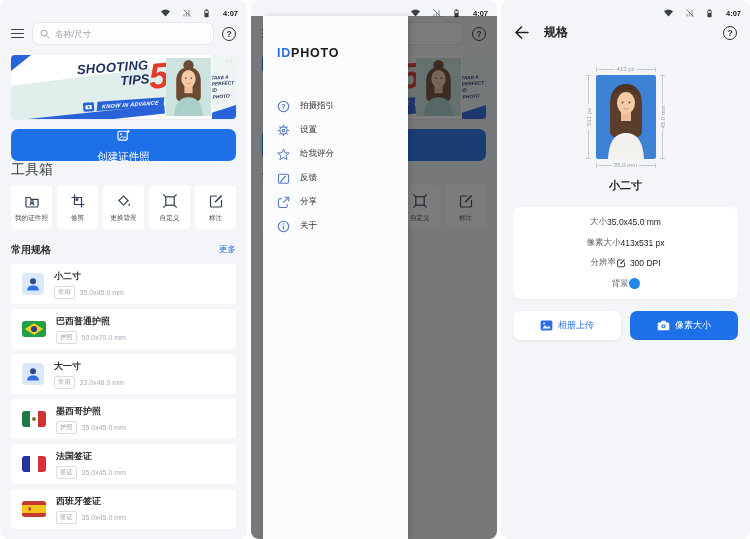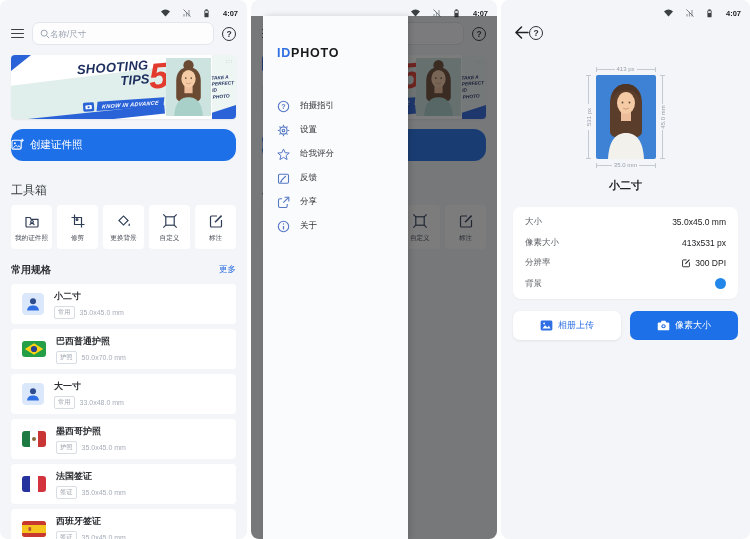--- a/index.html
+++ b/index.html
@@ -12,21 +12,21 @@
 
   
   .statusbar { height:16px; display:flex; justify-content:flex-end; align-items:center; gap:13px; padding:10px 9px 0; }
   .statusbar svg { display:block; }
   .sb-time { font-size:7.5px; color:#202124; font-weight:bold; margin-left:1px; }
 
   
   .home-header { display:flex; align-items:center; gap:8px; padding:6px 11px 4px; }
   .hamburger { width:13px; display:flex; flex-direction:column; gap:2.5px; cursor:pointer; }
   .hamburger i { height:1.6px; background:#3c4043; border-radius:1px; }
-  .search-box { flex:1; height:23px; background:#fdfdfe; border:1px solid #e3e6ec; border-radius:7px; display:flex; align-items:center; padding:0 7px; }
+  .search-box { flex:1; height:23px; background:#fdfdfe; border:1px solid #e3e6ec; border-radius:7px; display:flex; align-items:center; gap:5px; padding:0 7px; }
   .search-box input { border:none; outline:none; background:transparent; font-size:8.5px; color:#3c4043; width:100%; font-family:inherit; }
   .search-box input::placeholder { color:#9aa3af; }
   .help-circle { width:14px; height:14px; border:1.3px solid #2d3136; border-radius:50%; display:flex; align-items:center; justify-content:center; font-size:8.5px; font-weight:bold; color:#2d3136; cursor:pointer; flex:0 0 auto; }
 
   
   .banner { position:relative; height:64px; margin:6px 11px 0; background:#fff; border-radius:4px; overflow:hidden; box-shadow:0 1px 2px rgba(0,0,0,.06); cursor:pointer; }
   .b-band { position:absolute; left:-12px; top:20px; width:200px; height:44px; background:#e0efeb; transform:rotate(-7deg); }
   .b-corner { position:absolute; left:0; top:0; width:20px; height:16px; background:#2a62d8; clip-path:polygon(0 0,100% 0,0 100%); }
   .b-title { position:absolute; left:58px; top:6px; width:80px; text-align:right; font-style:italic; font-weight:bold; color:#1d2d5e; transform:rotate(-4deg); line-height:1.05; }
   .b-t1 { font-size:13px; letter-spacing:.3px; }
@@ -36,24 +36,24 @@
   .b-cam { width:11px; height:9px; background:#2a62d8; border-radius:1.5px; display:flex; align-items:center; justify-content:center; }
   .b-rtext { background:#2a62d8; color:#fff; font-size:5.5px; font-style:italic; font-weight:bold; padding:1.5px 5px; transform:skewX(-10deg); white-space:nowrap; letter-spacing:.3px; }
   .b-photo { position:absolute; right:25px; top:3px; bottom:3px; width:45px; overflow:hidden; }
   .b-side { position:absolute; right:0; top:0; bottom:0; width:24px; background:#eef6f3; }
   .b-side-dots { position:absolute; right:3px; top:3px; font-size:5px; color:#8ca3a0; letter-spacing:1px; line-height:1.2; }
   .b-side-text { position:absolute; right:2px; top:20px; font-size:4.8px; font-style:italic; font-weight:bold; color:#1d2d5e; transform:rotate(-4deg); line-height:1.3; text-align:left; }
   .b-side-block { position:absolute; right:0; bottom:0; width:24px; height:14px; background:#2a62d8; clip-path:polygon(0 55%,100% 0,100% 100%,0 100%); }
   .b-stripe { position:absolute; left:-6px; bottom:-3px; width:160px; height:9px; background:#2a62d8; transform:rotate(-6deg); }
 
   
-  .create-btn { margin:10px 11px 0; height:32px; background:#1e70e8; border-radius:12px; display:flex; align-items:center; justify-content:flex-start; gap:6px; color:#fff; font-size:10.5px; cursor:pointer; }
-
-  
-  .section-title { margin:21px 11px 6px; font-size:12px; color:#3c4043; }
+  .create-btn { margin:10px 11px 0; height:32px; background:#1e70e8; border-radius:7px; display:flex; align-items:center; justify-content:space-between; gap:6px; color:#fff; font-size:10.5px; cursor:pointer;flex-direction:column; }
+
+  
+  .section-title { margin:0 11px 6px; font-size:14px; color:#3c4043; }
   .tools-row { display:flex; gap:5px; margin:0 11px; }
   .tool-card { flex:1; background:#fff; border-radius:4px; padding:8px 1px 6px; text-align:center; cursor:pointer; }
   .tool-card svg { display:block; margin:0 auto 5px; }
   .tool-label { font-size:6.6px; color:#474d57; white-space:nowrap; }
 
   
   .specs-head { display:flex; justify-content:space-between; align-items:center; margin:14px 11px 7px; }
   .specs-title { font-size:10px; font-weight:bold; color:#2c2f33; }
   .specs-more { font-size:8.5px; color:#2f6fe3; cursor:pointer; }
   .spec-item { background:#fff; border-radius:4px; margin:0 11px 5px; height:40px; display:flex; align-items:center; gap:10px; padding:0 11px; cursor:pointer; }
@@ -86,21 +86,21 @@
   .hr-label { font-size:6px; color:#9aa1ac; padding:0 2px; white-space:nowrap; }
   .mid-row { display:flex; align-items:center; gap:3px; margin:2px 0; }
   .vruler { height:84px; display:flex; flex-direction:column; align-items:center; width:8px; }
   .vruler::before,.vruler::after { content:''; height:1px; width:5px; background:#c4cad2; }
   .vr-line { flex:1; width:1px; background:#c4cad2; }
   .vr-label { height:26px; width:8px; position:relative; }
   .vr-label span { position:absolute; left:50%; top:50%; transform:translate(-50%,-50%) rotate(-90deg); font-size:6px; color:#9aa1ac; white-space:nowrap; }
   .id-photo { width:60px; height:84px; border-radius:2px; overflow:hidden; line-height:0; }
   .spec-name-big { text-align:center; font-size:11px; font-weight:bold; color:#202124; margin-top:9px; }
   .details-card { margin:14px 12px 0; background:#fff; border-radius:8px; padding:5px 12px; box-shadow:0 1px 2px rgba(0,0,0,.04); }
-  .detail-row { height:20.5px; display:flex; justify-content:space-between; align-items:center; }
+  .detail-row { height:20.5px; display:flex; justify-content:center; align-items:center; }
   .detail-label { font-size:8.5px; color:#5f6368; }
   .detail-value { font-size:8.5px; color:#202124; display:flex; align-items:center; gap:4px; }
   .bg-dot { width:11px; height:11px; border-radius:50%; background:#2287e8; }
   .btn-row { display:flex; gap:9px; margin:12px 12px 0; }
   .btn { flex:1; height:29px; border-radius:7px; display:flex; align-items:center; justify-content:center; gap:5px; font-size:9px; cursor:pointer; }
   .btn-light { background:#fff; color:#2f6fe3; box-shadow:0 1px 3px rgba(0,0,0,.08); }
   .btn-blue { background:#1e70e8; color:#fff; }
 </style>
 </head>
 <body>
@@ -540,20 +540,21 @@
             <rect x="1.4" y="2.2" width="3.2" height="2" fill="#f3f5f9"></rect>
           </svg>
         </span>
       <span class="sb-time">4:07</span>
     </div>
 
     <div class="page-header">
       <span style="cursor:pointer; line-height:0;"><svg width="15" height="13" viewBox="0 0 16 14">
             <path d="M8 1 L2 7 L8 13 M2 7 H15" stroke="#202124" stroke-width="1.6" fill="none" stroke-linecap="round" stroke-linejoin="round"></path>
           </svg></span>
+      <span class="page-title">规格</span>
       <span class="help-circle">
           <span>?</span>
         </span>
     </div>
 
     <div class="photo-wrap">
       <div class="hruler">
           <i class="hr-line"></i>
           <span class="hr-label">413 px</span>
           <i class="hr-line"></i>

